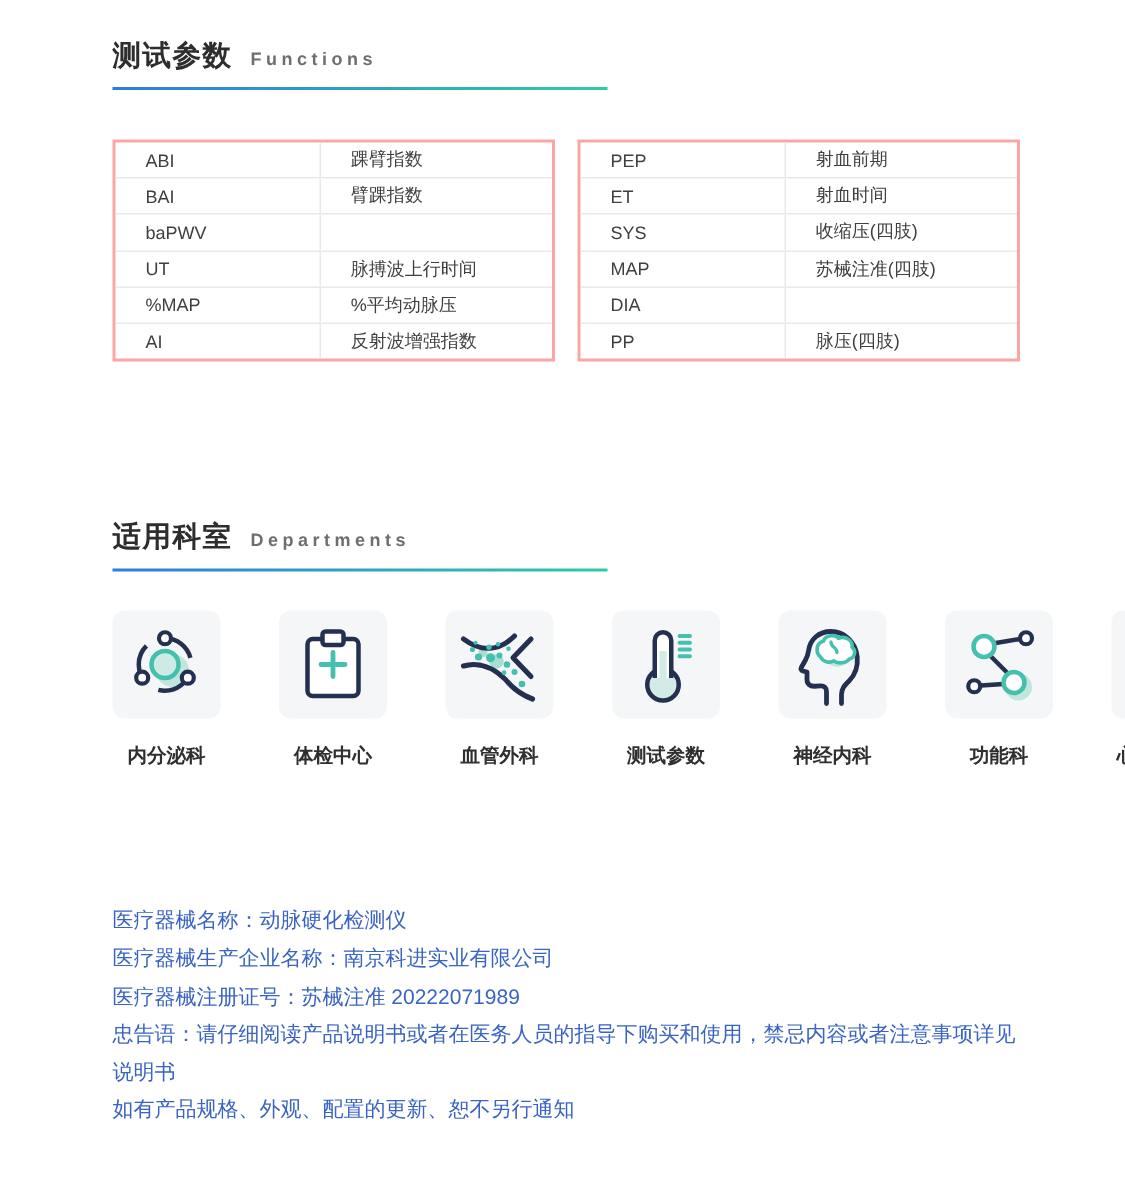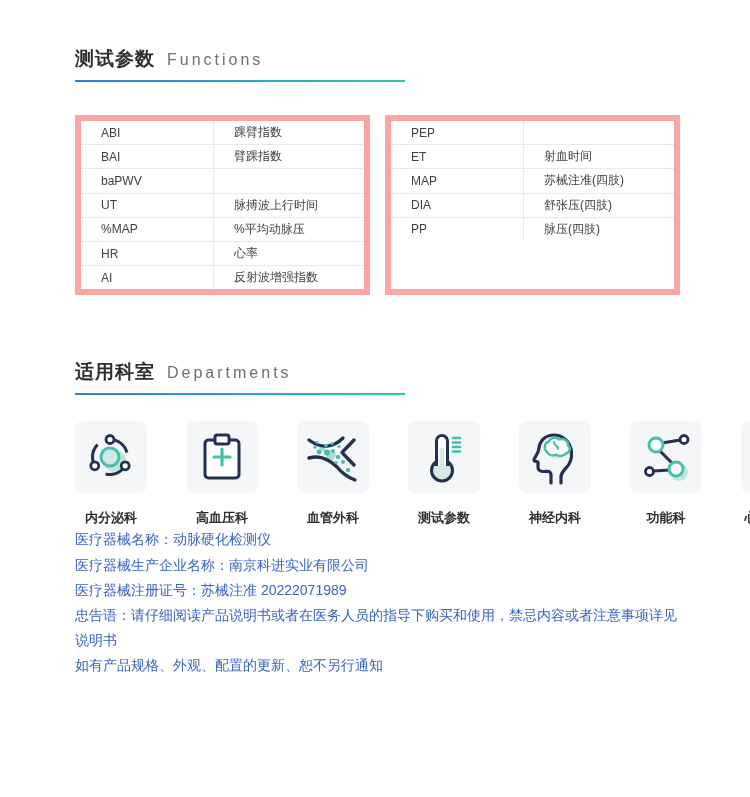--- a/index.html
+++ b/index.html
@@ -1,47 +1,47 @@
 <!DOCTYPE html>
 <html><head>
 <meta charset="utf-8">
 <style>
   * { margin:0; padding:0; box-sizing:border-box; }
   html,body { width:750px; height:797px; background:#ffffff;
     font-family:"Liberation Sans","DejaVu Sans",sans-serif; }
-  .content { width:605px; margin-left:75px; padding-top:46px; }
+  .content { width:605px; margin-left:75px; padding-top:24px; }
 
   
   .sec-header { }
   .sec-title-row { display:flex; align-items:baseline; }
   .sec-title-zh { font-size:19px; font-weight:bold; color:#2d2d2d; letter-spacing:1px; }
-  .sec-title-en { font-size:16px; font-weight:400; color:#6e6e6e; letter-spacing:3px; margin-left:12px; }
+  .sec-title-en { font-size:12px; font-weight:700; color:#6e6e6e; letter-spacing:3px; margin-left:12px; }
   .sec-underline { width:330px; height:2px; margin-top:8px;
     background:linear-gradient(to right,#2e7ce0,#31c9a6); }
 
   
   .tables-row { display:flex; gap:15px; margin-top:33px; }
-  .param-table { flex:1; border:6px solid #fca5a5; }
+  .param-table { flex:1; border:2px solid #fca5a5; }
   .param-row { display:grid; grid-template-columns:47% 53%; }
   .param-row + .param-row { border-top:1px solid #e9e9e9;text-align:center; }
   .param-cell { height:23.2px; display:flex; align-items:center; padding-left:20px;
     font-size:12px; color:#3f3f3f; }
   .param-cell.abbr { border-right:1px solid #e9e9e9; }
 
-  .sec-departments { margin-top:64px; }
+  .sec-departments { margin-top:104px; }
 
   
   .dept-row { display:flex; justify-content:space-between; margin-top:26px;gap:39px; }
   .dept-item { display:flex; flex-direction:column; align-items:center; width:78px; }
   .dept-icon-box { width:72px; height:72px; background:#f5f6f8; border-radius:8px;
     display:flex; align-items:center; justify-content:center; }
   .dept-label { margin-top:16px; font-size:13px; font-weight:600; color:#2f2f2f; white-space:nowrap; }
 
   
-  .footer { }
+  .footer { margin-top:88px; }
   .footer-line { font-size:14px; line-height:25.2px; color:#3a63c4; }
 </style>
 </head>
 <body>
 
 <div class="content">
 
   <div class="sec-header">
     <div class="sec-title-row">
       <span class="sec-title-zh">测试参数</span>
@@ -65,43 +65,43 @@
         </div>
       <div class="param-row">
           <div class="param-cell abbr">UT</div>
           <div class="param-cell">脉搏波上行时间</div>
         </div>
       <div class="param-row">
           <div class="param-cell abbr">%MAP</div>
           <div class="param-cell">%平均动脉压</div>
         </div>
       <div class="param-row">
-          <div class="param-cell abbr">HR</div>
-          <div class="param-cell">心率</div>
-        </div>
-      <div class="param-row">
           <div class="param-cell abbr">AI</div>
           <div class="param-cell">反射波增强指数</div>
         </div>
     </div>
     <div class="param-table">
       <div class="param-row">
           <div class="param-cell abbr">PEP</div>
+          <div class="param-cell">射血前期</div>
         </div>
       <div class="param-row">
           <div class="param-cell abbr">ET</div>
           <div class="param-cell">射血时间</div>
         </div>
       <div class="param-row">
+          <div class="param-cell abbr">SYS</div>
+          <div class="param-cell">收缩压(四肢)</div>
+        </div>
+      <div class="param-row">
           <div class="param-cell abbr">MAP</div>
           <div class="param-cell">苏械注准(四肢)</div>
         </div>
       <div class="param-row">
           <div class="param-cell abbr">DIA</div>
-          <div class="param-cell">舒张压(四肢)</div>
         </div>
       <div class="param-row">
           <div class="param-cell abbr">PP</div>
           <div class="param-cell">脉压(四肢)</div>
         </div>
     </div>
   </div>
 
   <div class="sec-header sec-departments">
     <div class="sec-title-row">
@@ -128,21 +128,21 @@
     </div>
 
     <div class="dept-item">
       <div class="dept-icon-box">
         <svg width="56" height="56" viewBox="0 0 56 56">
           <rect x="11" y="11" width="34" height="38" rx="3.5" fill="#ffffff" stroke="#243050" stroke-width="3"></rect>
           <rect x="21" y="6" width="14" height="9" rx="2" fill="#ffffff" stroke="#243050" stroke-width="3"></rect>
           <path d="M28,20 V36 M20,28 H36" stroke="#45bfae" stroke-width="3.2" stroke-linecap="round"></path>
         </svg>
       </div>
-      <div class="dept-label">高血压科</div>
+      <div class="dept-label">体检中心</div>
     </div>
 
     <div class="dept-item">
       <div class="dept-icon-box">
         <svg width="56" height="56" viewBox="0 0 56 56">
           <circle cx="26" cy="26" r="4.8" fill="#a9ddd2"></circle>
           <circle cx="17" cy="20" r="3" fill="#a9ddd2"></circle>
           <path d="M4,11 C16,20 28,19 38,9" fill="none" stroke="#243050" stroke-width="3.4" stroke-linecap="round"></path>
           <path d="M49,11 L37,23.5 L49,36" fill="none" stroke="#243050" stroke-width="3.4" stroke-linecap="round" stroke-linejoin="round"></path>
           <path d="M4,29 C14,26 24,30 32,38 C36,43 42,48 50,51" fill="none" stroke="#243050" stroke-width="3.4" stroke-linecap="round"></path>

